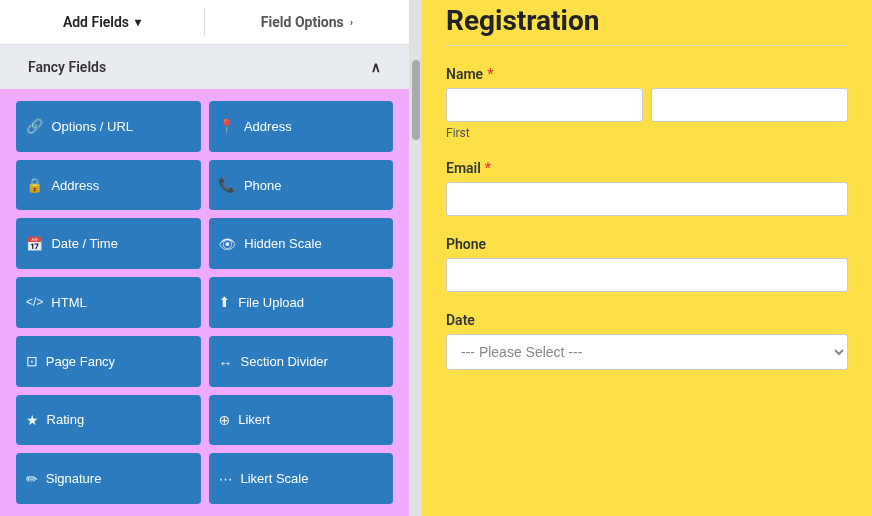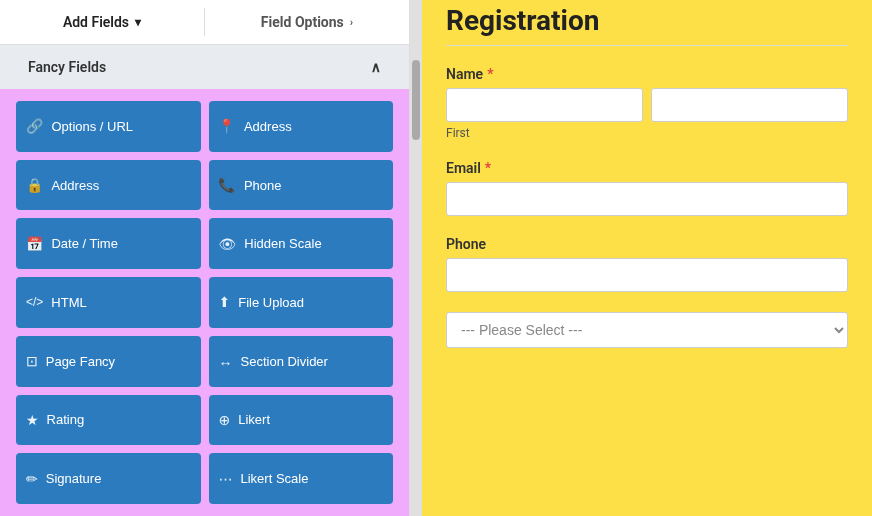--- a/index.html
+++ b/index.html
@@ -289,18 +289,21 @@
   </div>
 
   <div class="form-field">
     <div class="form-label">
       <span>Phone</span>
     </div>
     <input type="text" style="width: 100%;">
   </div>
 
   <div class="form-field">
+    <div class="form-label">
+      <span>Date</span>
+    </div>
     <select style="width:100%;">
       <option value="">--- Please Select ---</option>
     </select>
   </div>
 
 </div>
 
 </body></html>

